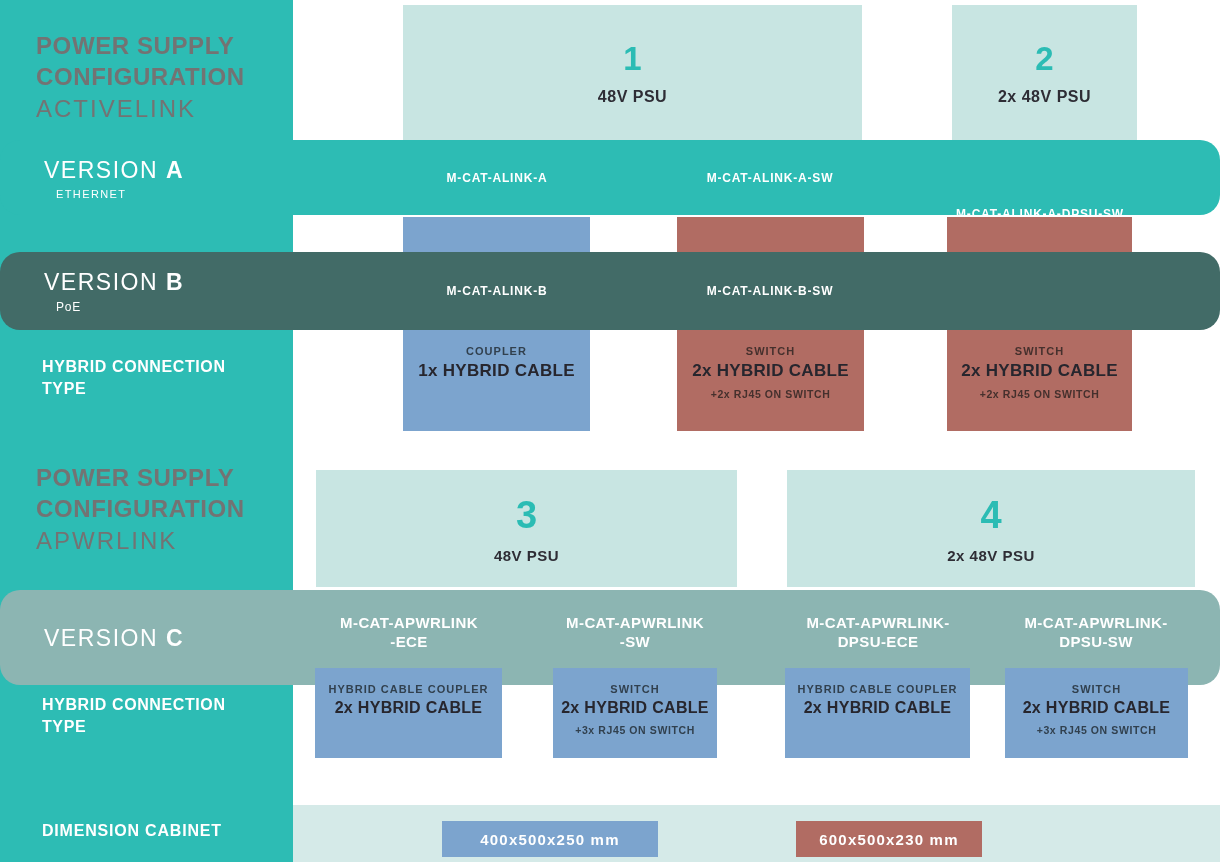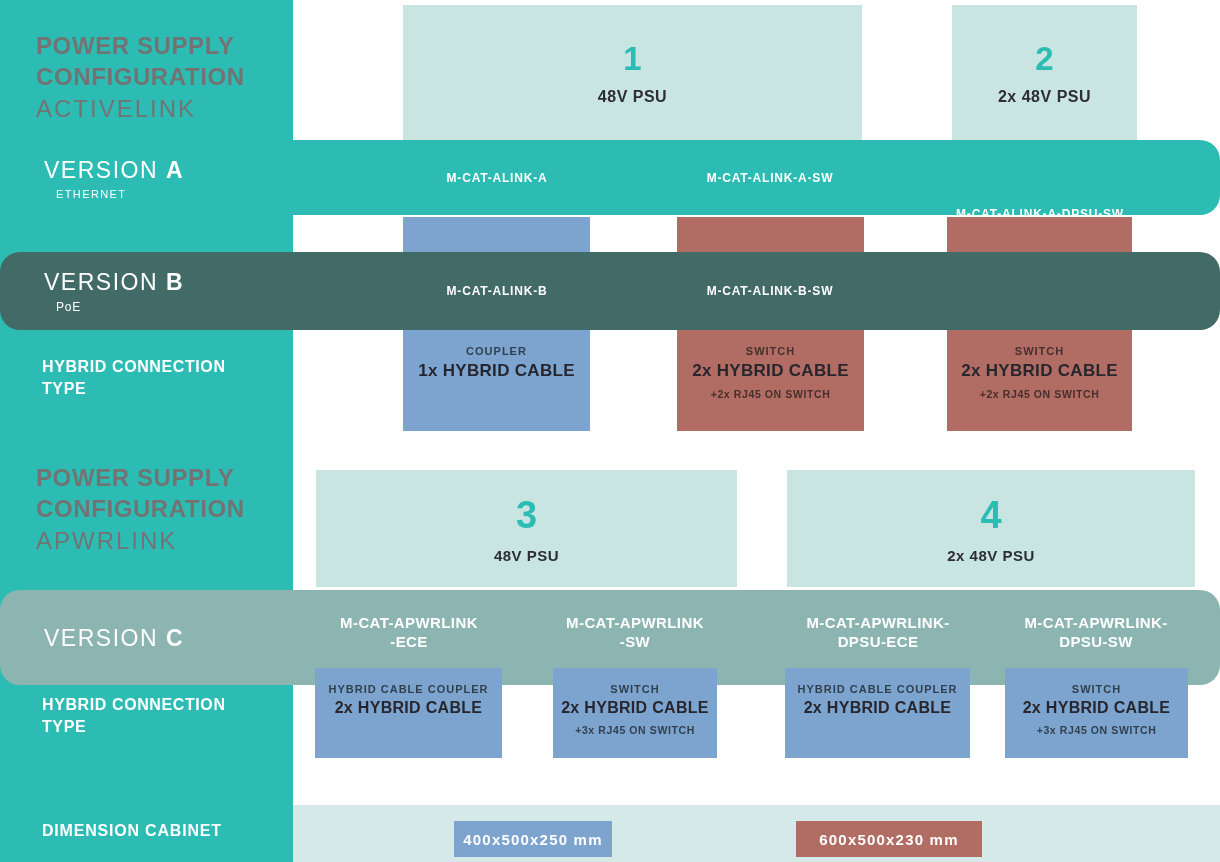--- a/index.html
+++ b/index.html
@@ -187,16 +187,16 @@
     <div class="hy-note"></div>
   </div>
   <div class="abs hybrid-box small fill-blue" style="left:1005px;top:668px;width:183px;height:90px;">
     <div class="hy-tag">SWITCH</div>
     <div class="hy-main">2x HYBRID CABLE</div>
     <div class="hy-note">+3x RJ45 ON SWITCH</div>
   </div>
 
   <div class="abs dim-band"></div>
   <div class="abs side-label" style="left:42px;top:820px;letter-spacing:.8px;">DIMENSION CABINET</div>
-  <div class="abs chip fill-blue" style="left:454px;width:158px;">400x500x250 mm</div>
+  <div class="abs chip fill-blue" style="left:442px;width:216px;">400x500x250 mm</div>
   <div class="abs chip fill-brown" style="left:796px;width:186px;">600x500x230 mm</div>
 
 </div>
 
 </body></html>

